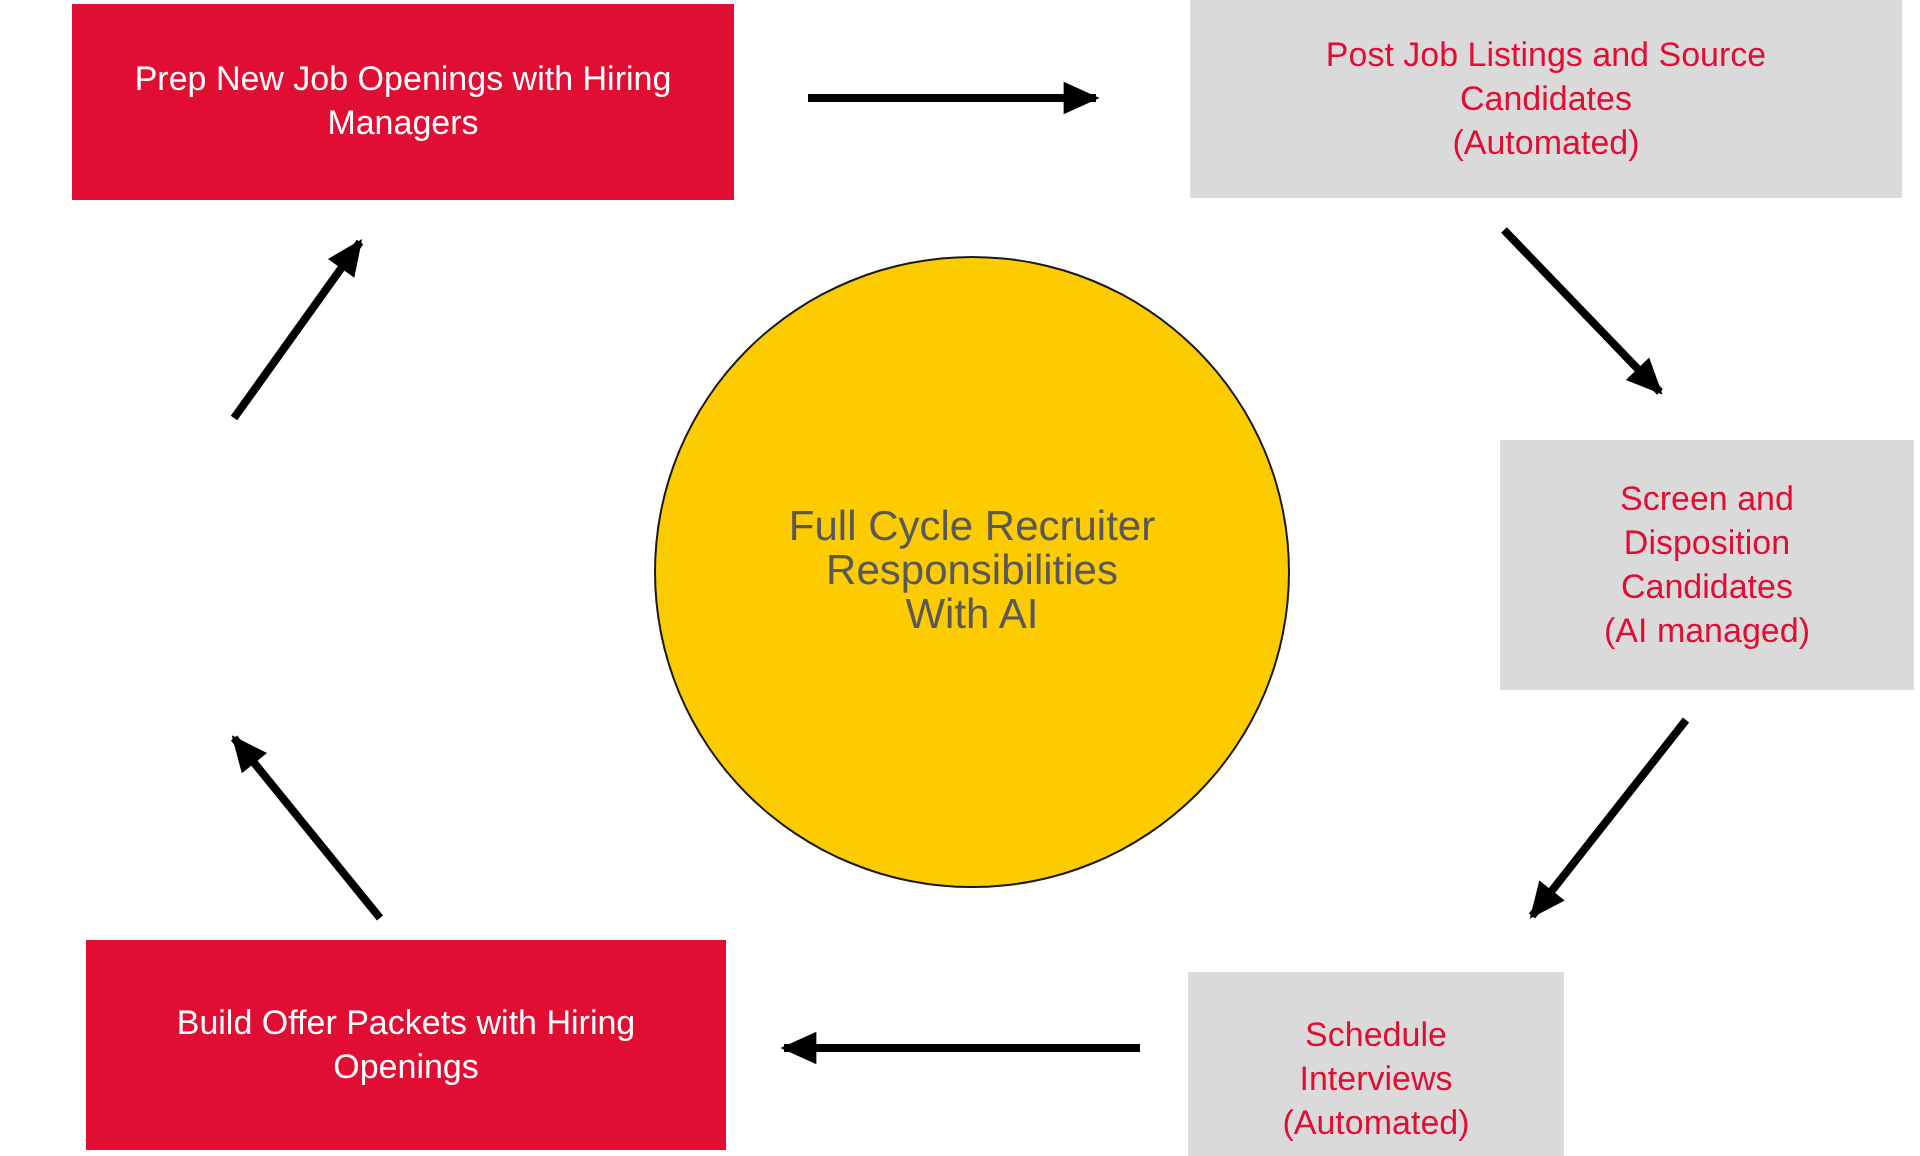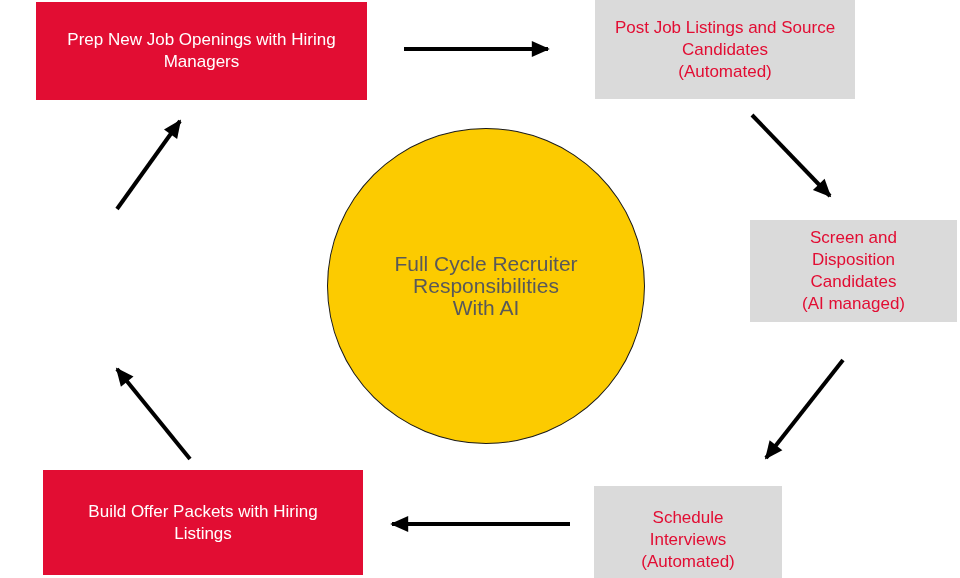--- a/index.html
+++ b/index.html
@@ -63,22 +63,22 @@
     align-items: center;
     justify-content: center;
     text-align: center;
     color: var(--circle-text);
     font-size: 21px;
     line-height: 22px;
     white-space: pre-line;
   }
   
   .step-prep     { left: 36px;  top: 2px;   width: 331px; height: 98px; }
-  .step-post     { left: 595px; top: 0px;   width: 260px; height: 99px; }
-  .step-screen   { left: 750px; top: 220px; width: 207px; height: 102px; }
+  .step-post     { left: 595px; top: 0px;   width: 356px; height: 99px; }
+  .step-screen   { left: 750px; top: 220px; width: 207px; height: 125px; }
   .step-schedule { left: 594px; top: 486px; width: 188px; height: 107px; }
   .step-build    { left: 43px;  top: 470px; width: 320px; height: 105px; }
   .step-onboard  { left: 0px;   top: 222px; width: 207px; height: 128px; }
 </style>
 </head>
 <body>
 
 <div class="canvas">
 
   <svg class="arrows" viewBox="0 0 960 578" xmlns="http://www.w3.org/2000/svg" aria-hidden="true">
@@ -105,20 +105,20 @@
   <div class="step gray step-screen">Screen and
 Disposition
 Candidates
 (AI managed)</div>
 
   <div class="step gray step-schedule">Schedule
 Interviews
 (Automated)</div>
 
   <div class="step red step-build">Build Offer Packets with Hiring
-Listings</div>
+Openings</div>
 
 
   <div class="hub">Full Cycle Recruiter
 Responsibilities
 With AI</div>
 
 </div>
 
 </body></html>

